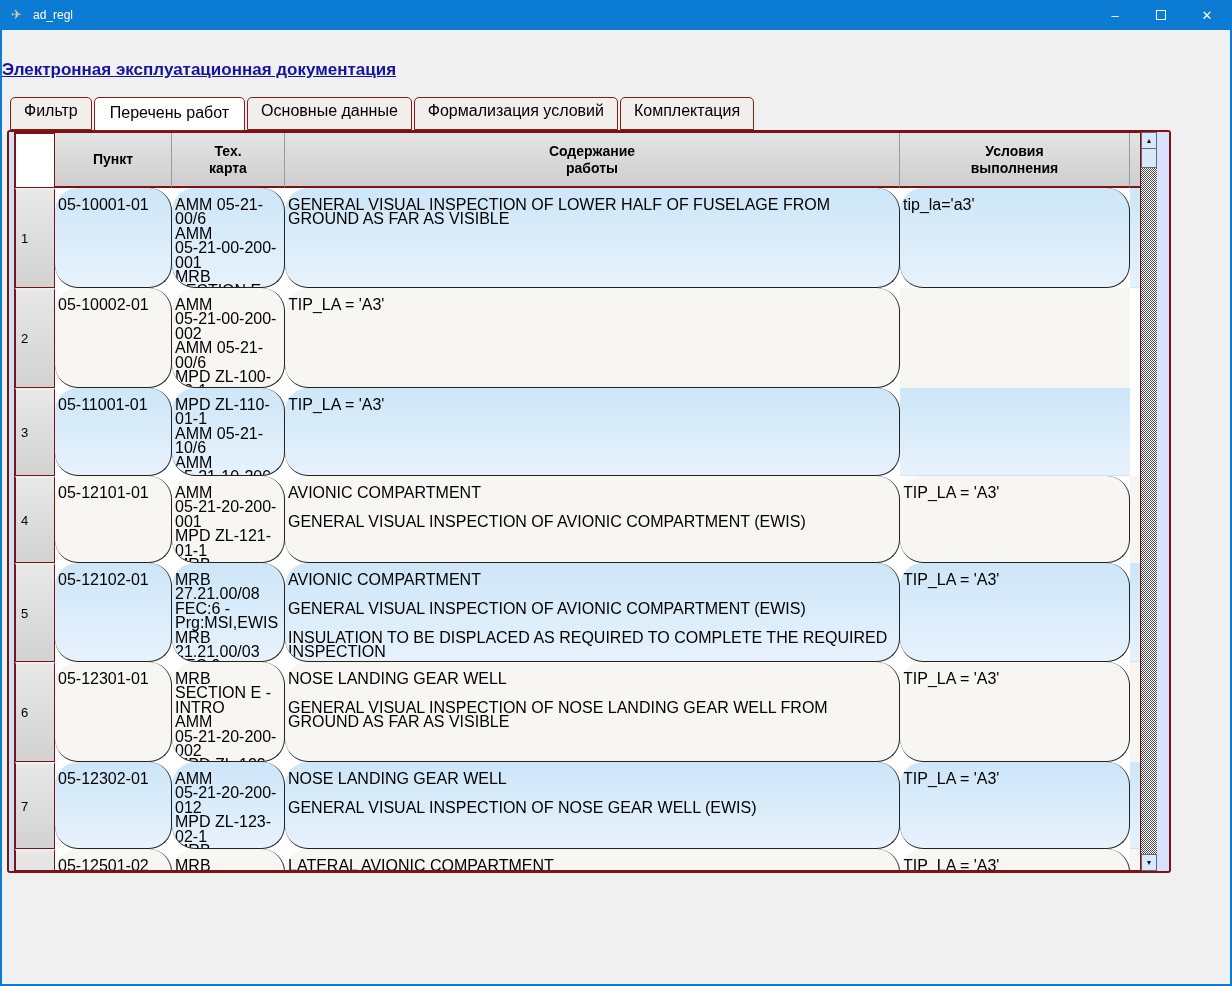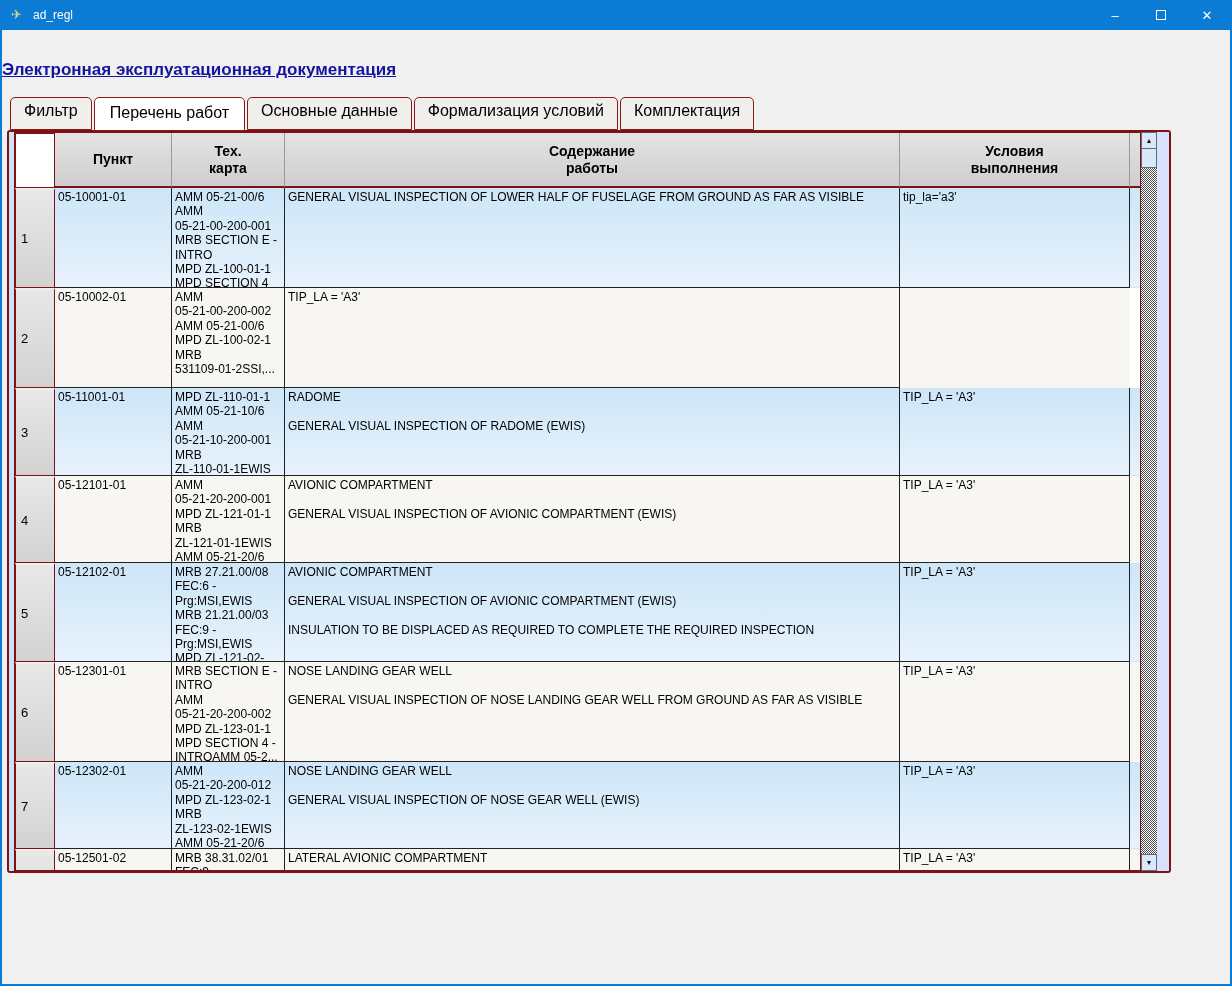--- a/index.html
+++ b/index.html
@@ -73,22 +73,22 @@
   .hcell{
     background:linear-gradient(180deg,#e4e4e4,#cecece);
     border-right:1px solid #9a9a9a; border-bottom:2px solid #7d1113;
     display:flex; align-items:center; justify-content:center; text-align:center;
     font-size:14px; font-weight:bold; white-space:pre-line; line-height:17px;
   }
   .hfill{ background:linear-gradient(180deg,#e4e4e4,#cecece); border-bottom:2px solid #7d1113; }
 
   .cell{
     border-right:1px solid #222; border-bottom:1px solid #222;
-    padding:2px 3px; font-size:12px; line-height:14.4px;
-    white-space:pre-line; overflow:hidden; color:#000;
+    padding:10px 3px; font-size:16px; line-height:14.4px;
+    white-space:pre-line; overflow:hidden; color:#000;border-radius:23px;
   }
   .rowfill{ border-bottom:1px solid transparent; }
   .row-blue  > .cell, .row-blue  > .rowfill{ background:linear-gradient(180deg,#cde6f8,#e7f2fc); }
   .row-white > .cell, .row-white > .rowfill{ background:#f7f6f2; }
 
   
   .scrollbar{ width:16px; display:flex; flex-direction:column; background:#cfe2f4; }
   .sb-btn{
     height:17px; background:#d9e8f8; border:1px solid #5a6b7d;
     display:flex; align-items:center; justify-content:center;
@@ -178,23 +178,20 @@
 
       <div class="trow h88 row-blue">
         <div class="c-num">3</div>
         <div class="cell">05-11001-01</div>
         <div class="cell">MPD ZL-110-01-1
 AMM 05-21-10/6
 AMM
 05-21-10-200-001
 MRB
 ZL-110-01-1EWIS</div>
-        <div class="cell">RADOME
-
-GENERAL VISUAL INSPECTION OF RADOME (EWIS)</div>
         <div class="cell">TIP_LA = 'A3'</div>
         <div class="rowfill"></div>
       </div>
 
       <div class="trow h87 row-white">
         <div class="c-num">4</div>
         <div class="cell">05-12101-01</div>
         <div class="cell">AMM
 05-21-20-200-001
 MPD ZL-121-01-1

